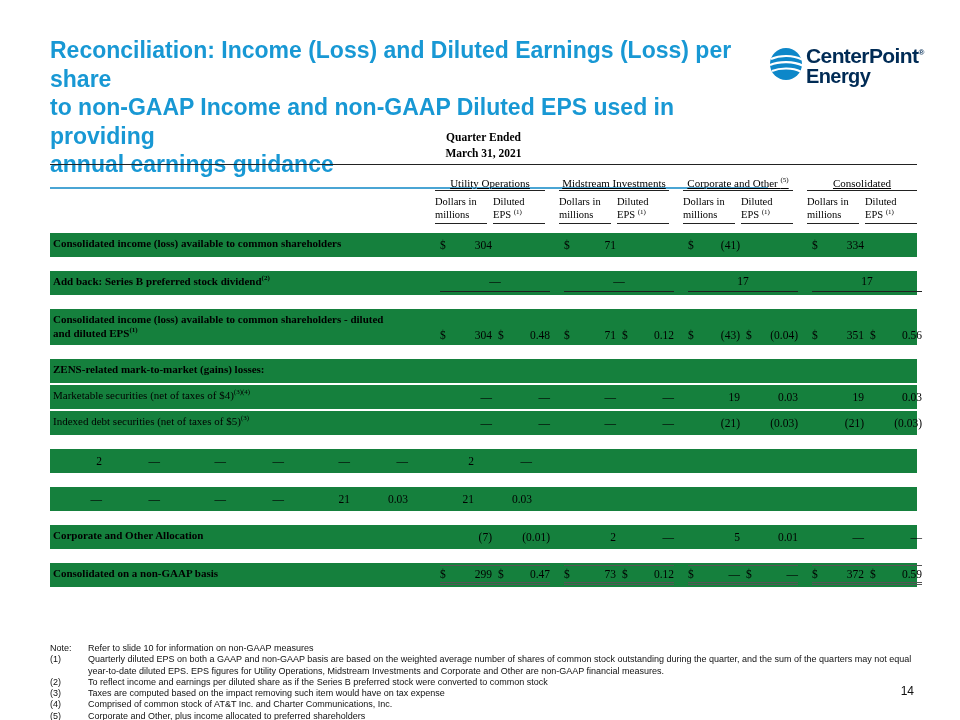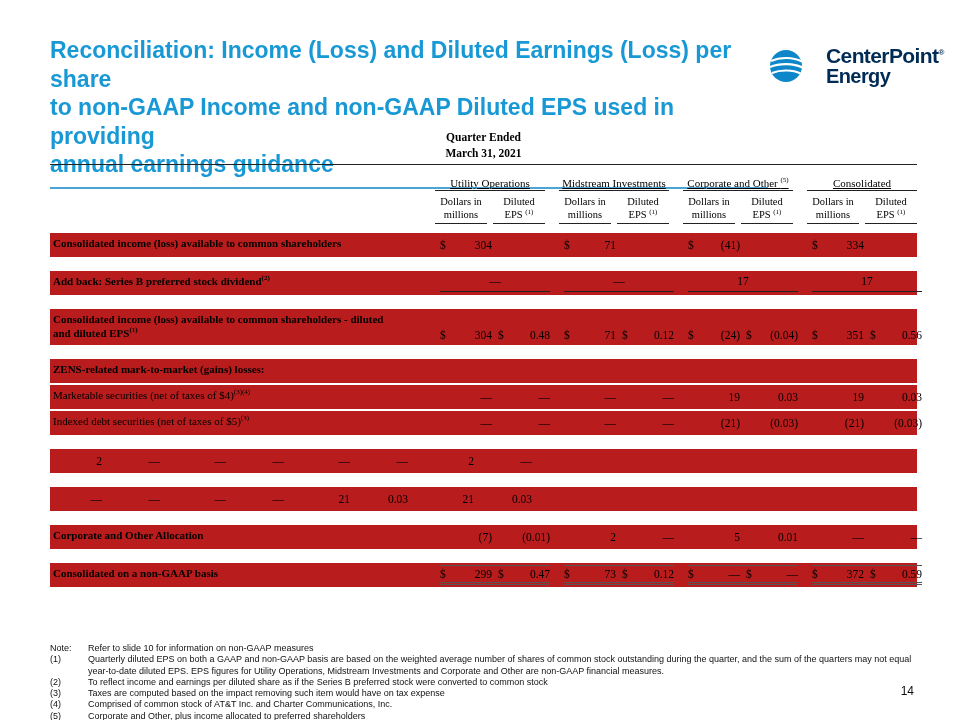--- a/index.html
+++ b/index.html
@@ -4,44 +4,44 @@
 <style>
   html,body{margin:0;padding:0;background:#e8e8e8;}
   .slide{position:relative;width:960px;height:720px;background:#ffffff;margin:0 auto;
          font-family:"Liberation Sans",sans-serif;overflow:hidden;}
 
   
   .title{position:absolute;left:50px;top:36px;width:718px;font-size:23px;font-weight:bold;
          color:#1898d4;line-height:1.24;padding-bottom:8px;border-bottom:2px solid #4aa5d4;}
 
   
-  .logo{position:absolute;left:768px;top:46px;display:flex;align-items:center;gap:22px;}
+  .logo{position:absolute;left:768px;top:46px;display:flex;gap:2px;}
   .logo-text{color:#002b55;font-weight:bold;letter-spacing:-0.6px;line-height:0.98;}
   .logo-line1{font-size:21px;}
   .logo-line2{font-size:20px;}
   .reg{font-size:8px;vertical-align:super;letter-spacing:0;}
 
   
   .table{position:absolute;left:50px;top:130px;width:867px;font-family:"Liberation Serif",serif;
          font-size:11.5px;color:#000;}
   .period{text-align:center;font-weight:bold;line-height:1.35;font-size:11.5px;}
   .period-rule{border-bottom:1px solid #222;margin-top:3px;}
   .label-spacer{width:385px;flex:none;}
   .header-groups{display:flex;margin-top:12px;}
   .hgroup{width:110px;margin-right:14px;text-align:center;border-bottom:1px solid #222;
           padding-bottom:1px;font-size:11px;text-decoration:underline;}
   .hgroup:last-child{margin-right:0;}
   .subheader{display:flex;margin-top:5px;}
   .sgroup{display:flex;gap:6px;width:110px;margin-right:14px;}
   .sgroup:last-child{margin-right:0;}
-  .subcol{width:52px;text-align:center;border-bottom:1px solid #222;font-size:10.5px;
+  .subcol{width:52px;text-align:left;border-bottom:1px solid #222;font-size:10.5px;
           line-height:1.2;padding-bottom:2px;}
 
   .tbody .row:first-child{margin-top:9px;}
-  .row{display:flex;background:#b91c1c;margin-top:14px;min-height:24px;}
+  .row{display:flex;background:#15803d;margin-top:14px;min-height:24px;}
   .row.tight{margin-top:2px;}
   .row-label{width:385px;flex:none;padding:4px 2px 4px 3px;line-height:1.25;font-size:11px;}
   .bold{font-weight:bold;}
   sup{font-size:7px;line-height:0;}
   .vals{display:flex;width:482px;flex:none;}
   .vgroup{width:110px;margin-right:14px;display:flex;gap:6px;align-items:center;
           align-self:stretch;}
   .vgroup:last-child{margin-right:0;}
   .vgroup.u{border-bottom:1px solid #222;margin-bottom:3px;}
   .vgroup.t{border-top:1px solid #555;border-bottom:3px double #555;margin-top:2px;margin-bottom:2px;}
@@ -199,21 +199,21 @@
                 <span class="val">71</span>
               </div>
               <div class="cell">
                 <span class="sign">$</span>
                 <span class="val">0.12</span>
               </div>
             </div>
             <div class="vgroup">
               <div class="cell">
                 <span class="sign">$</span>
-                <span class="val">(24)</span>
+                <span class="val">(43)</span>
               </div>
               <div class="cell">
                 <span class="sign">$</span>
                 <span class="val">(0.04)</span>
               </div>
             </div>
             <div class="vgroup">
               <div class="cell">
                 <span class="sign">$</span>
                 <span class="val">351</span>

